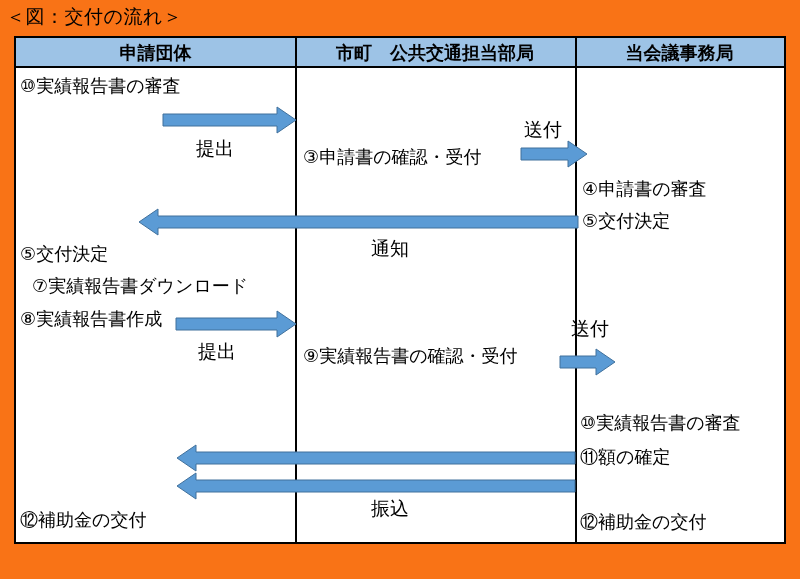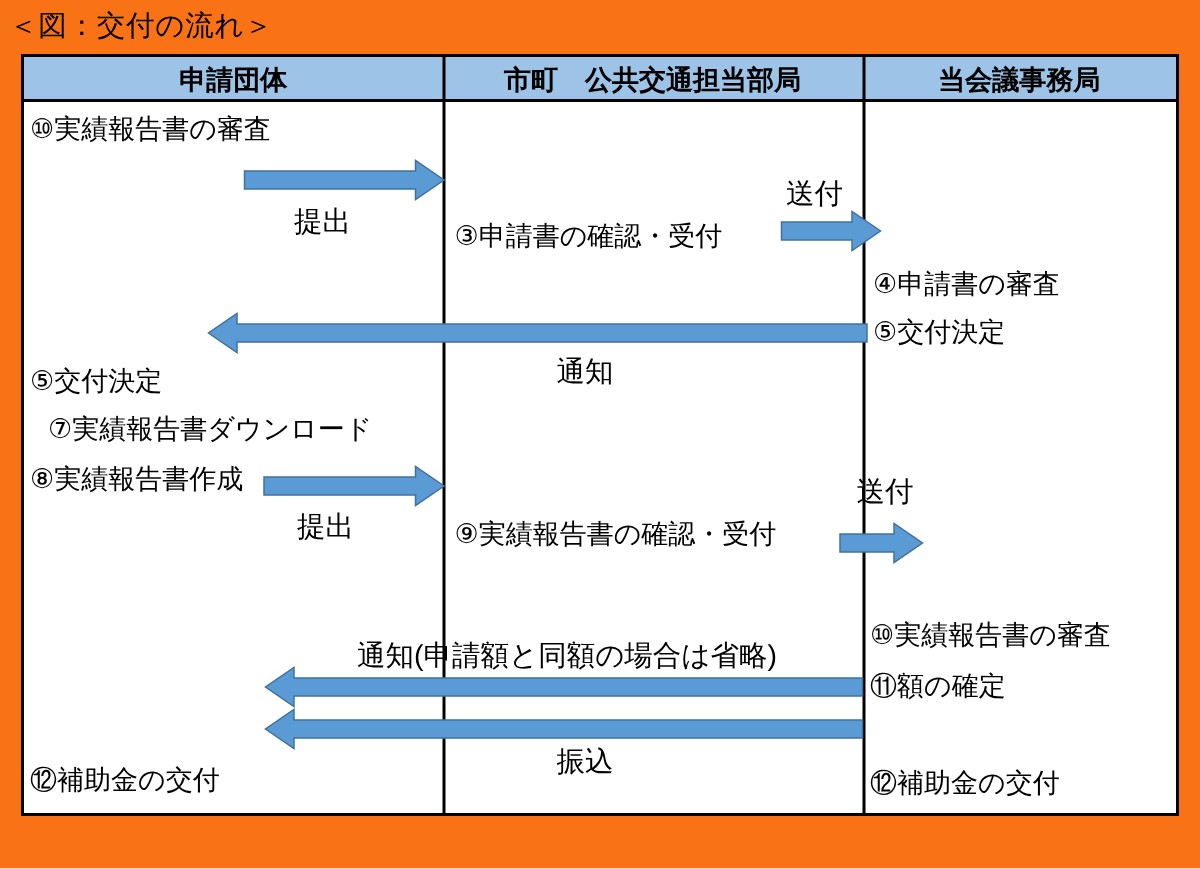--- a/index.html
+++ b/index.html
@@ -123,21 +123,20 @@
     <svg class="arrow" width="121" height="30" style="left:160px; top:271px;" viewBox="0 0 121 30">
         <polygon points="0,9 101,9 101,2 120,15 101,28 101,21 0,21"></polygon>
       </svg>
     <div class="arrow-label" style="left:182px; top:302px;">提出</div>
 
     <div class="arrow-label" style="left:555px; top:279px;">送付</div>
     <svg class="arrow" width="56" height="30" style="left:544px; top:309px;" viewBox="0 0 56 30">
         <polygon points="0,9 36,9 36,2 55,15 36,28 36,21 0,21"></polygon>
       </svg>
 
-    <div class="arrow-label" style="left:222px; top:388px;">通知(申請額と同額の場合は省略)</div>
     <svg class="arrow" width="399" height="30" style="left:160px; top:405px;" viewBox="0 0 399 30">
         <polygon points="399,9 20,9 20,2 1,15 20,28 20,21 399,21"></polygon>
       </svg>
 
     <svg class="arrow" width="399" height="30" style="left:160px; top:433px;" viewBox="0 0 399 30">
         <polygon points="399,9 20,9 20,2 1,15 20,28 20,21 399,21"></polygon>
       </svg>
     <div class="arrow-label" style="left:355px; top:459px;">振込</div>
 
   </div>

